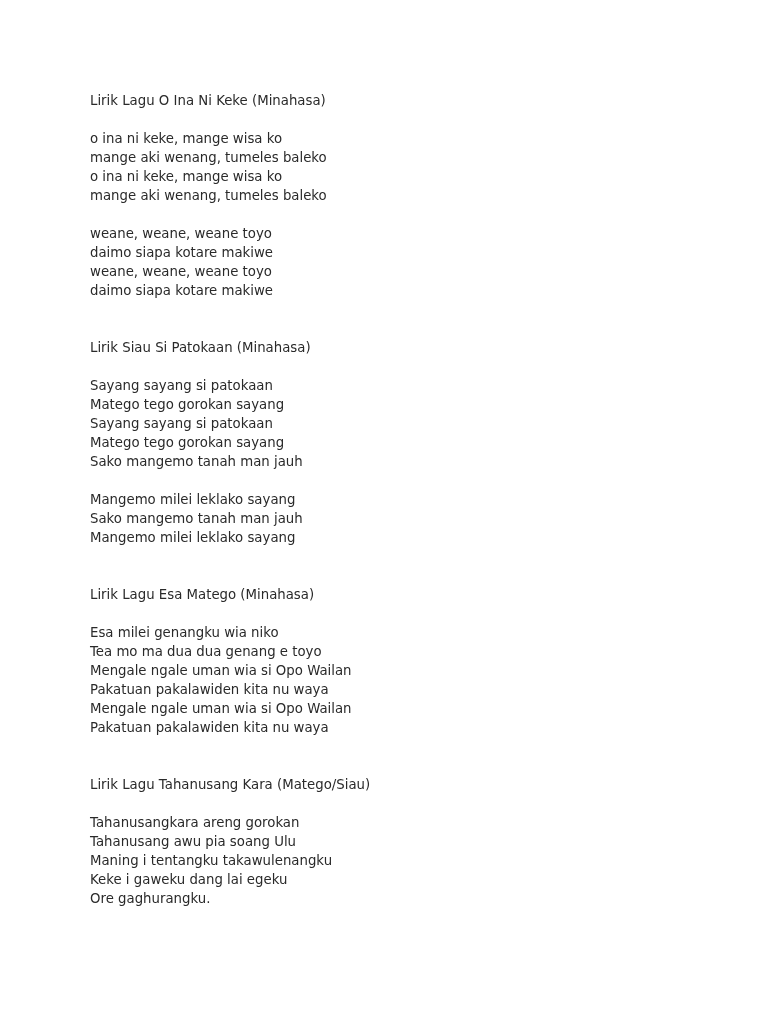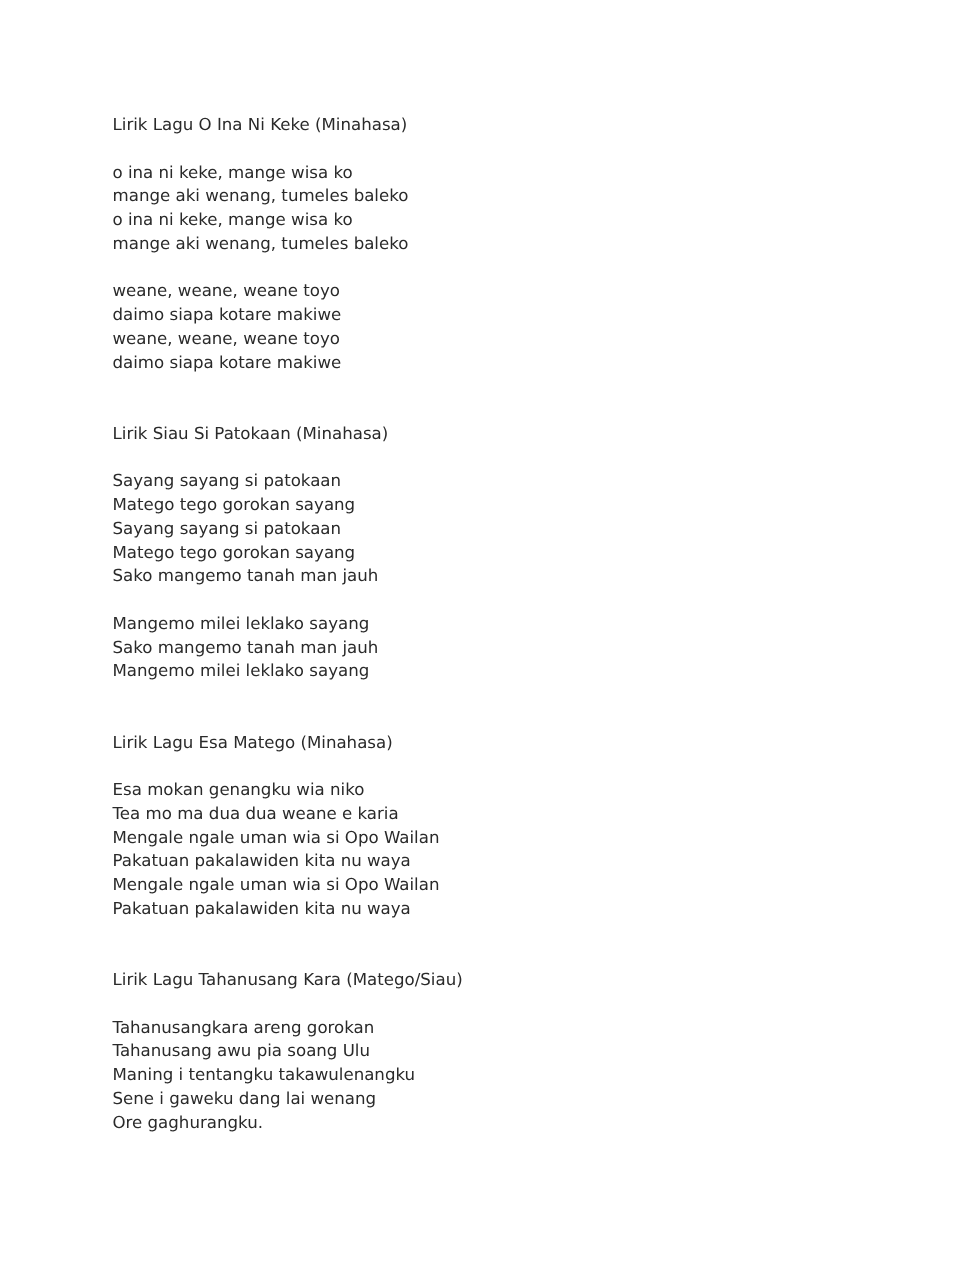--- a/index.html
+++ b/index.html
@@ -49,27 +49,27 @@
   <div class="line" style="top:376px">Sayang sayang si patokaan</div>
   <div class="line" style="top:395px">Matego tego gorokan sayang</div>
   <div class="line" style="top:414px">Sayang sayang si patokaan</div>
   <div class="line" style="top:433px">Matego tego gorokan sayang</div>
   <div class="line" style="top:452px">Sako mangemo tanah man jauh</div>
   <div class="line" style="top:490px">Mangemo milei leklako sayang</div>
   <div class="line" style="top:509px">Sako mangemo tanah man jauh</div>
   <div class="line" style="top:528px">Mangemo milei leklako sayang</div>
 
   <div class="line" style="top:585px">Lirik Lagu Esa Matego (Minahasa)</div>
-  <div class="line" style="top:623px">Esa mokan genangku wia niko</div>
-  <div class="line" style="top:642px">Tea mo ma dua dua weane e karia</div>
+  <div class="line" style="top:623px">Esa milei genangku wia niko</div>
+  <div class="line" style="top:642px">Tea mo ma dua dua genang e toyo</div>
   <div class="line" style="top:661px">Mengale ngale uman wia si Opo Wailan</div>
   <div class="line" style="top:680px">Pakatuan pakalawiden kita nu waya</div>
   <div class="line" style="top:699px">Mengale ngale uman wia si Opo Wailan</div>
   <div class="line" style="top:718px">Pakatuan pakalawiden kita nu waya</div>
 
   <div class="line" style="top:775px">Lirik Lagu Tahanusang Kara (Matego/Siau)</div>
   <div class="line" style="top:813px">Tahanusangkara areng gorokan</div>
   <div class="line" style="top:832px">Tahanusang awu pia soang Ulu</div>
   <div class="line" style="top:851px">Maning i tentangku takawulenangku</div>
-  <div class="line" style="top:870px">Sene i gaweku dang lai wenang</div>
+  <div class="line" style="top:870px">Keke i gaweku dang lai egeku</div>
   <div class="line" style="top:889px">Ore gaghurangku.</div>
 
 </div>
 
 </body></html>

